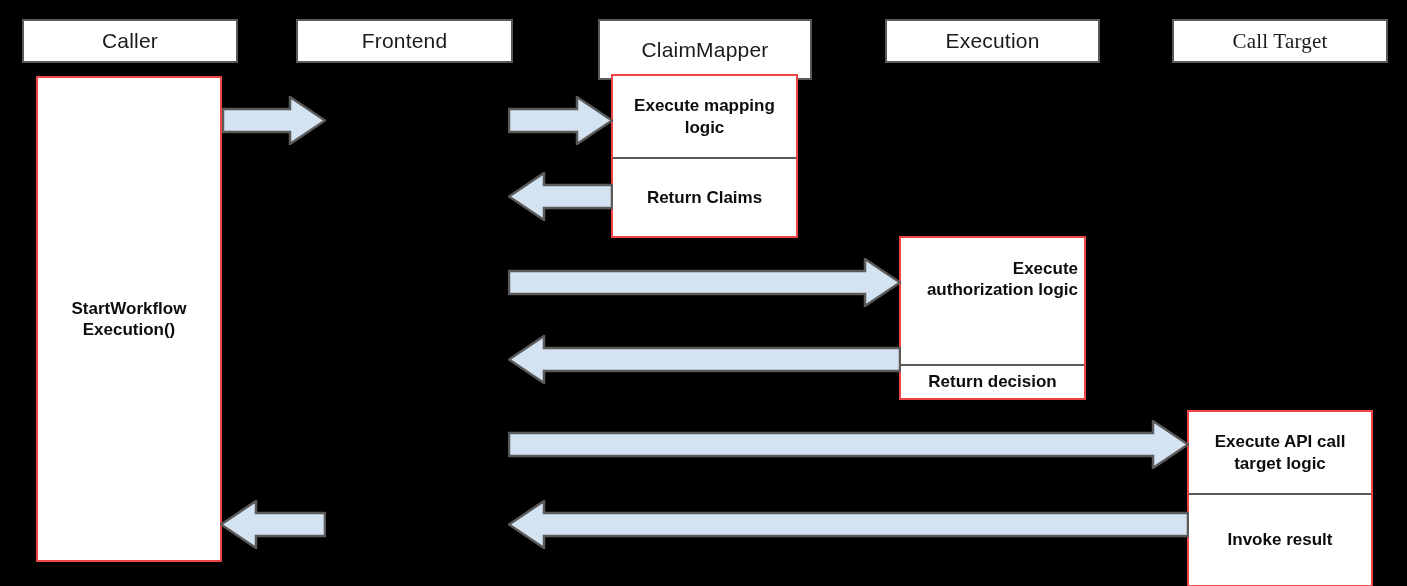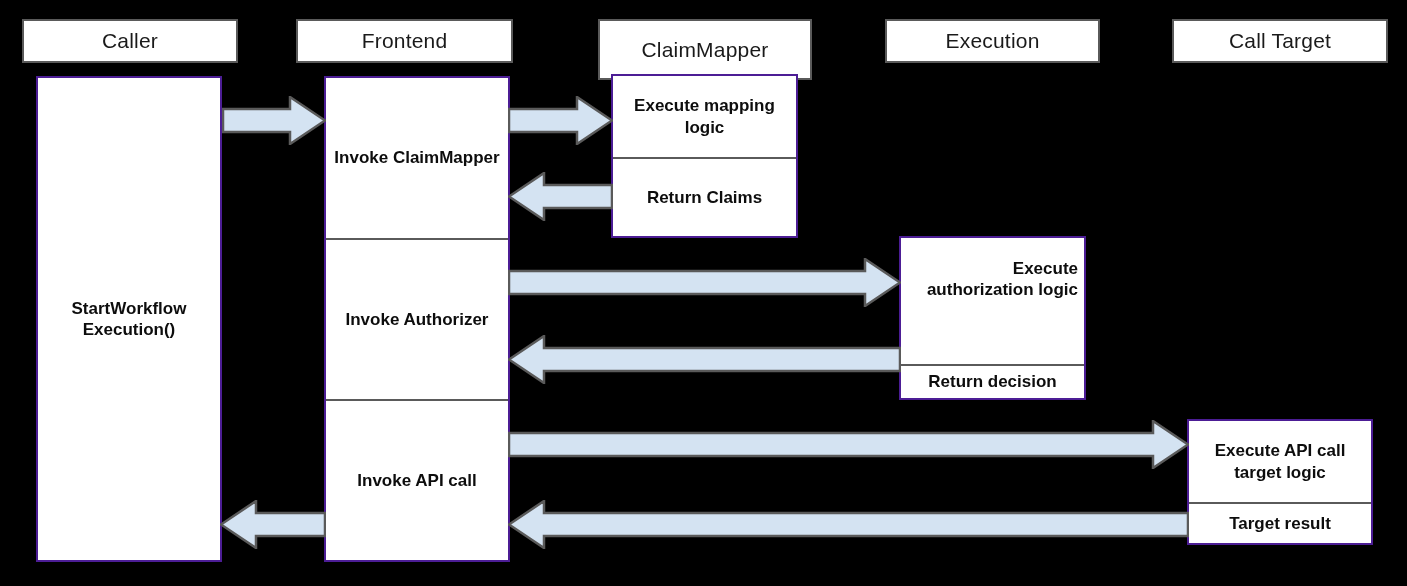--- a/index.html
+++ b/index.html
@@ -31,21 +31,21 @@
     color: #1a1a1a;
     font-size: 21px;
     font-weight: 400;
     letter-spacing: 0.2px;
   }
 
   
   .activation {
     position: absolute;
     background: #ffffff;
-    border: 2px solid #4c1d95;
+    border: 2px solid #ef4444;
     box-sizing: border-box;
     display: flex;
     flex-direction: column;
   }
   .act-seg {
     box-sizing: border-box;
     display: flex;
     align-items: center;
     justify-content: center;
     text-align: center;
@@ -80,66 +80,55 @@
   </div>
 
   <div class="lifeline-head" style="left:598px; top:19px; width:214px; height:61px;">
     <span>ClaimMapper</span>
   </div>
 
   <div class="lifeline-head" style="left:885px; top:19px; width:215px; height:44px;">
     <span>Execution</span>
   </div>
 
-  <div class="lifeline-head" style="left:1172px; top:19px; width:216px; height:44px;">
+  <div class="lifeline-head" style="left:1172px; top:19px; width:216px; height:44px;font-family:Liberation Serif, serif;">
     <span>Call Target</span>
   </div>
 
   <div class="activation" style="left:36px; top:76px; width:186px; height:486px;">
     <div class="act-seg" style="flex:1 1 auto;">
       <span>StartWorkflow Execution()</span>
     </div>
   </div>
 
-  <div class="activation" style="left:324px; top:76px; width:186px; height:486px;">
-    <div class="act-seg" style="height:160px;">
-      <span>Invoke ClaimMapper</span>
-    </div>
-    <div class="act-seg" style="height:161px;">
-      <span>Invoke Authorizer</span>
-    </div>
-    <div class="act-seg" style="flex:1 1 auto;">
-      <span>Invoke API call</span>
-    </div>
-  </div>
 
   <div class="activation" style="left:611px; top:74px; width:187px; height:164px;">
     <div class="act-seg" style="height:81px;">
       <span>Execute mapping logic</span>
     </div>
     <div class="act-seg" style="flex:1 1 auto;">
       <span>Return Claims</span>
     </div>
   </div>
 
   <div class="activation" style="left:899px; top:236px; width:187px; height:164px;">
     <div class="act-seg" style="height:82px;text-align:right;">
       <span>Execute authorization logic</span>
     </div>
     <div class="act-seg" style="flex:1 1 auto;margin-top:44px;">
       <span>Return decision</span>
     </div>
   </div>
 
-  <div class="activation" style="left:1187px; top:419px; width:186px; height:126px;">
+  <div class="activation" style="left:1187px; top:410px; width:186px; height:177px;">
     <div class="act-seg" style="height:81px;">
       <span>Execute API call target logic</span>
     </div>
     <div class="act-seg" style="flex:1 1 auto;">
-      <span>Target result</span>
+      <span>Invoke result</span>
     </div>
   </div>
 
   <div class="arrow" style="left:222px; top:96px; width:104px; height:49px;">
     <svg viewBox="0 0 104 49" preserveAspectRatio="none">
       <polygon points="1,13 68,13 68,1 103,24.5 68,48 68,36 1,36" fill="#d4e3f2" stroke="#5a5a5a" stroke-width="2.5" stroke-linejoin="miter"></polygon>
     </svg>
   </div>
 
   <div class="arrow" style="left:508px; top:96px; width:105px; height:49px;">

